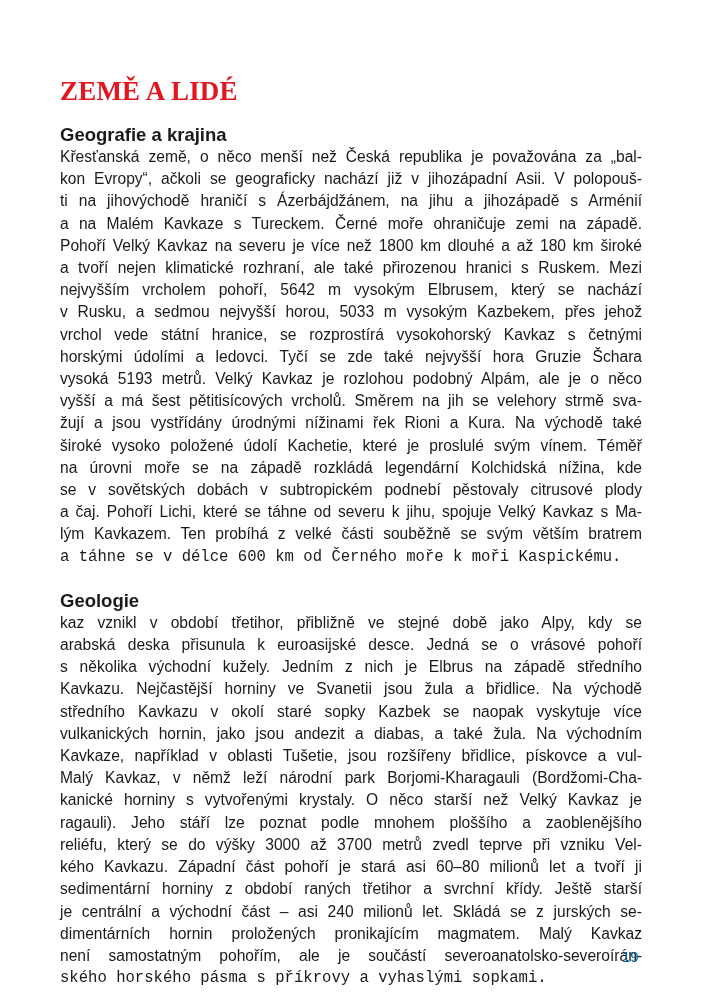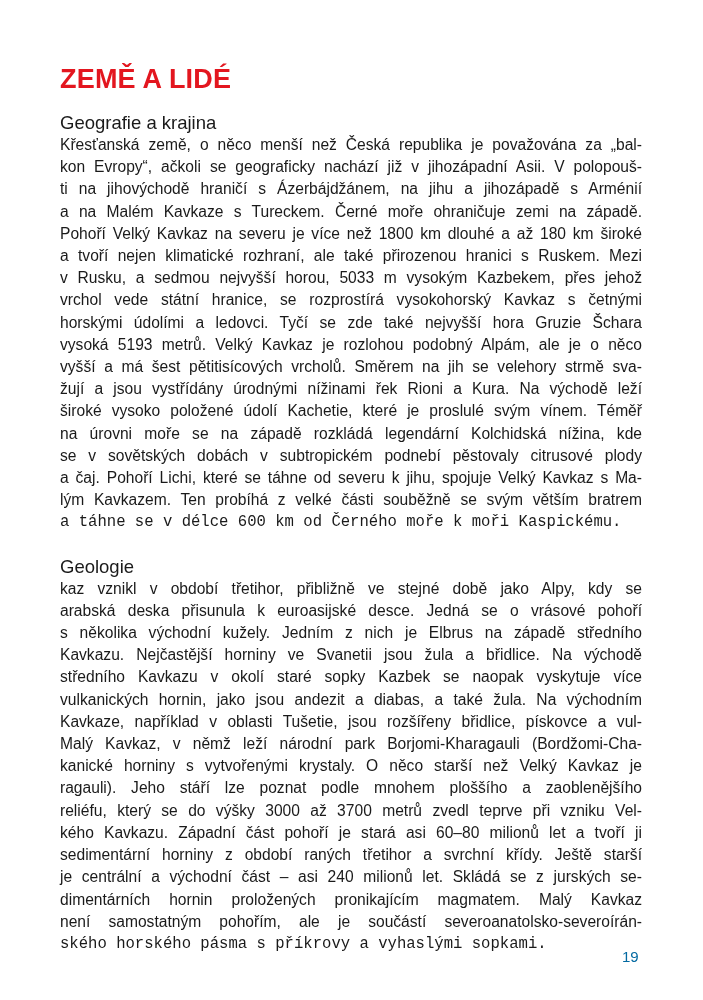--- a/index.html
+++ b/index.html
@@ -1,21 +1,21 @@
 <!DOCTYPE html>
 <html><head>
 <meta charset="utf-8">
 <style>
   html, body { margin: 0; padding: 0; background: #ffffff; }
   body { width: 703px; height: 1000px; position: relative; overflow: hidden;
          font-family: "DejaVu Sans", sans-serif; color: #1a1a1a; }
   .page { position: absolute; left: 60px; top: 62px; width: 582px; }
-  .chapter-title { font-family: Liberation Sans, sans-serif; font-weight: bold;
-         color: #e3161f; font-size: 27px; letter-spacing: 0.2px; margin: 0 0 16px 0; line-height: 34px; }
-  .section-title { font-family: "Liberation Sans", sans-serif; font-weight: normal;
+  .chapter-title { font-family: Liberation Serif, serif; font-weight: bold;
+         color: #e3161f; font-size: 27px; letter-spacing: 0.2px; margin: 12px 0 16px 0; line-height: 34px; }
+  .section-title { font-family: "Liberation Sans", sans-serif; font-weight: bold;
          font-size: 18.5px; line-height: 22px; margin: 0; color: #1a1a1a; }
   .line { font-family: "Liberation Sans", sans-serif; font-size: 15.6px; line-height: 22.2px;
           white-space: nowrap; text-align: justify; text-align-last: justify; display: block; }
   .line.last { text-align-last: left; font-family: Liberation Mono, monospace; }
   .section { margin-bottom: 22px; }
   .page-number { position: absolute; left: 622px; top: 948px; font-family: "Liberation Sans", sans-serif;
           font-size: 15px; color: #0369a1; }
 </style>
 </head>
 <body>
@@ -25,26 +25,27 @@
 
   <div class="section">
     <h2 class="section-title">Geografie a krajina</h2>
     <div id="body-0">
         <span class="line">Křesťanská země, o něco menší než Česká republika je považována za „bal-</span>
         <span class="line">kon Evropy“, ačkoli se geograficky nachází již v jihozápadní Asii. V polopouš-</span>
         <span class="line">ti na jihovýchodě hraničí s Ázerbájdžánem, na jihu a jihozápadě s Arménií</span>
         <span class="line">a na Malém Kavkaze s Tureckem. Černé moře ohraničuje zemi na západě.</span>
         <span class="line">Pohoří Velký Kavkaz na severu je více než 1800 km dlouhé a až 180 km široké</span>
         <span class="line">a tvoří nejen klimatické rozhraní, ale také přirozenou hranici s Ruskem. Mezi</span>
+        <span class="line">nejvyšším vrcholem pohoří, 5642 m vysokým Elbrusem, který se nachází</span>
         <span class="line">v Rusku, a sedmou nejvyšší horou, 5033 m vysokým Kazbekem, přes jehož</span>
         <span class="line">vrchol vede státní hranice, se rozprostírá vysokohorský Kavkaz s četnými</span>
         <span class="line">horskými údolími a ledovci. Tyčí se zde také nejvyšší hora Gruzie Šchara</span>
         <span class="line">vysoká 5193 metrů. Velký Kavkaz je rozlohou podobný Alpám, ale je o něco</span>
         <span class="line">vyšší a má šest pětitisícových vrcholů. Směrem na jih se velehory strmě sva-</span>
-        <span class="line">žují a jsou vystřídány úrodnými nížinami řek Rioni a Kura. Na východě leží</span>
+        <span class="line">žují a jsou vystřídány úrodnými nížinami řek Rioni a Kura. Na východě také</span>
         <span class="line">široké vysoko položené údolí Kachetie, které je proslulé svým vínem. Téměř</span>
         <span class="line">na úrovni moře se na západě rozkládá legendární Kolchidská nížina, kde</span>
         <span class="line">se v sovětských dobách v subtropickém podnebí pěstovaly citrusové plody</span>
         <span class="line">a čaj. Pohoří Lichi, které se táhne od severu k jihu, spojuje Velký Kavkaz s Ma-</span>
         <span class="line">lým Kavkazem. Ten probíhá z velké části souběžně se svým větším bratrem</span>
         <span class="line last">a táhne se v délce 600 km od Černého moře k moři Kaspickému.</span>
       </div>
   </div>
 
   <div class="section">

